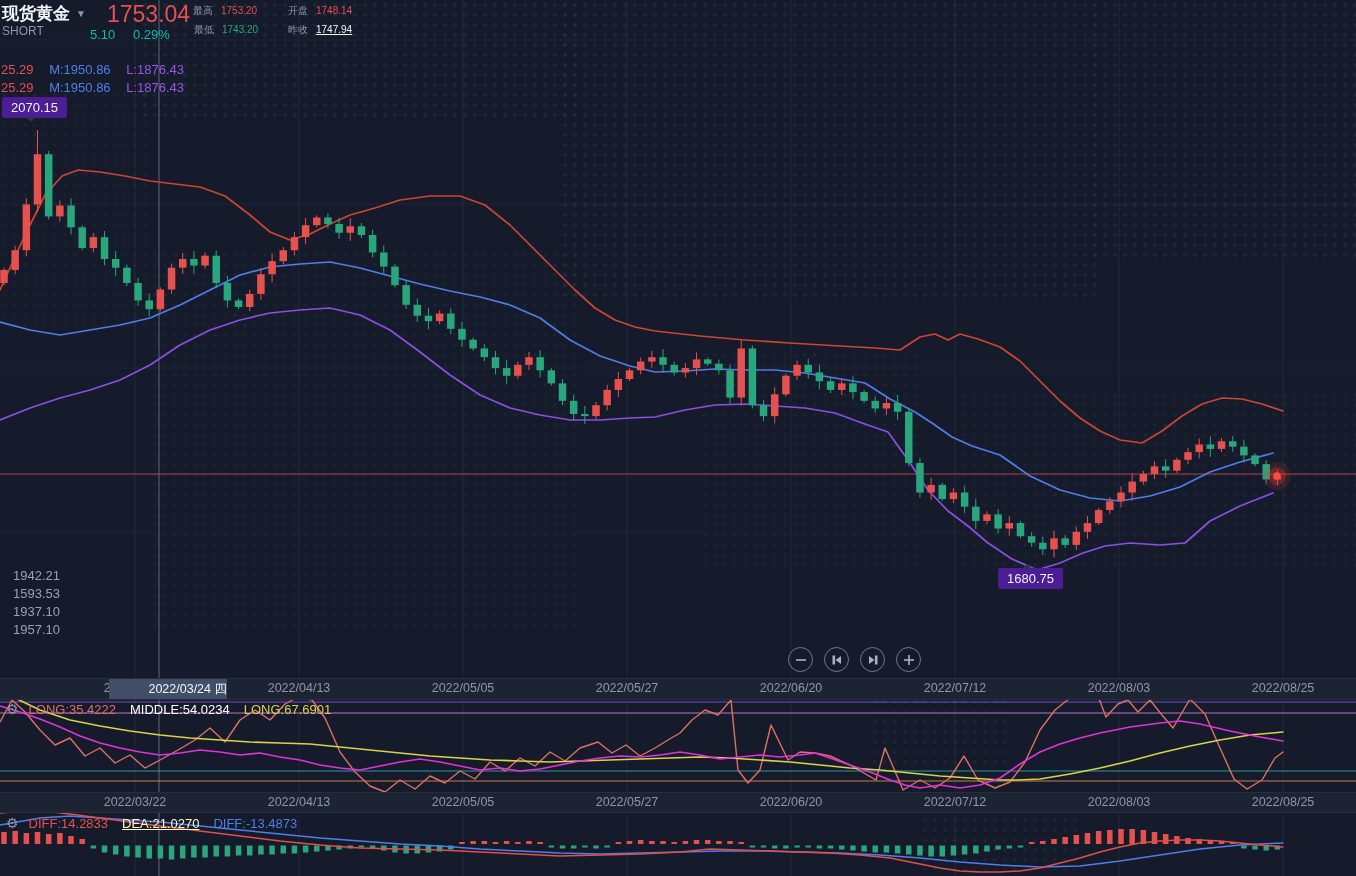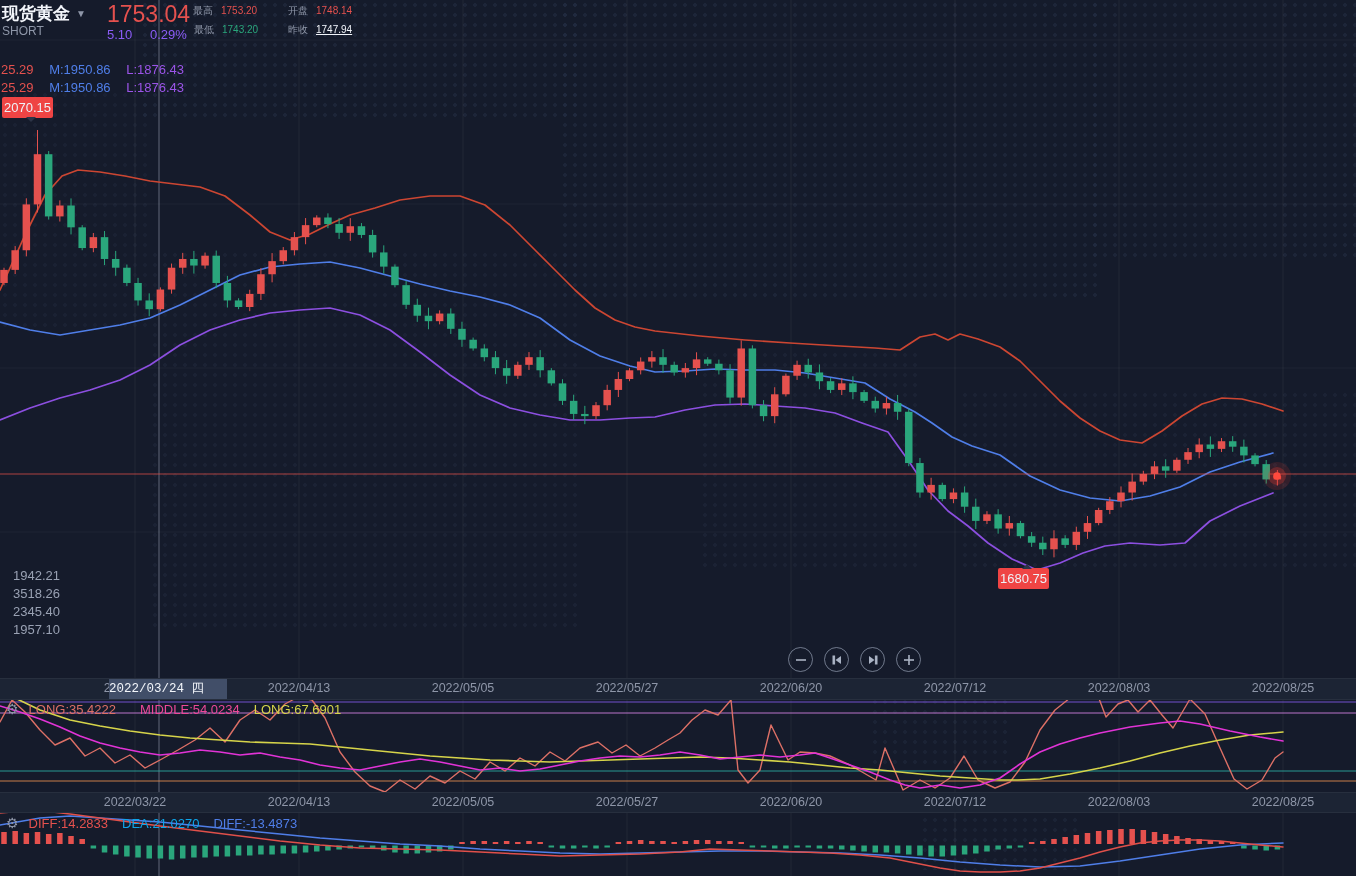--- a/index.html
+++ b/index.html
@@ -5,37 +5,37 @@
   html,body{margin:0;padding:0;background:#0e1422;}
   .app{position:relative;width:1356px;height:876px;background:#151b2b;overflow:hidden;
        font-family:"Liberation Sans","DejaVu Sans",sans-serif;color:#e8ecf4;}
   .dots{position:absolute;background-image:radial-gradient(circle,#232d42 1.7px,transparent 1.9px);
         background-size:10px 10px;opacity:.55;pointer-events:none;}
   #chart-svg{position:absolute;left:0;top:0;}
   .hdr-name{position:absolute;left:2px;top:2px;font-size:17px;font-weight:bold;color:#f2f5fa;}
   .hdr-caret{color:#8e96a8;font-size:10px;margin-left:6px;vertical-align:2px;}
   .hdr-code{position:absolute;left:2px;top:24px;font-size:12px;color:#8e96a8;}
   .hdr-price{position:absolute;left:107px;top:1px;font-size:23px;font-weight:normal;color:#e5514e;}
-  .hdr-chg{position:absolute;left:107px;top:27px;font-size:13px;color:#8b5cf6;}
+  .hdr-chg{position:absolute;left:90px;top:27px;font-size:13px;color:#14b8a6;}
   .hdr-chg span{margin-right:14px;}
   .stat{position:absolute;font-size:10px;}
   .stat .lb{color:#8e96a8;margin-right:8px;}
   .boll-row{position:absolute;left:1px;font-size:13px;white-space:nowrap;}
   .boll-row span{margin-right:12px;}
   .ohlc{position:absolute;left:13px;top:567px;font-size:13px;color:#99a1b3;line-height:18px;}
-  .tip{position:absolute;background:#ef4444;color:#eef1f7;font-size:13px;padding:3px 2px;
+  .tip{position:absolute;background:#4c1d95;color:#eef1f7;font-size:13px;padding:3px 9px;
        border-radius:2px;white-space:nowrap;text-align:center;}
   .tip:after{content:"";position:absolute;left:24px;border:5px solid transparent;}
   .tip.high:after{bottom:-9px;border-top-color:#2c3447;}
   .tip.low:after{top:-9px;border-bottom-color:#2c3447;}
   .strip{position:absolute;left:0;width:1356px;background:#1c2434;
          border-top:1px solid rgba(255,255,255,.05);border-bottom:1px solid rgba(255,255,255,.05);}
   .strip .dt{position:absolute;top:2px;transform:translateX(-50%);font-size:12.5px;color:#8e96a8;white-space:nowrap;}
   .hl-date{position:absolute;left:109px;top:679px;width:118px;height:20px;background:#414e68;
-           color:#f2f5fa;font-size:12.5px;text-align:left;line-height:20px;white-space:nowrap;font-family:Liberation Mono, monospace;}
+           color:#f2f5fa;font-size:12.5px;text-align:right;line-height:20px;white-space:nowrap;}
   .controls{position:absolute;left:788px;top:647px;display:flex;gap:11px;}
   .cbtn{width:23px;height:23px;border:1px solid rgba(160,170,190,.65);border-radius:50%;
         display:flex;align-items:center;justify-content:center;cursor:pointer;}
   .cbtn svg{stroke:#aab3c4;fill:#aab3c4;}
   .ind-row{position:absolute;font-size:13px;white-space:nowrap;display:flex;align-items:center;}
   .ind-row .gear{color:#8e96a8;font-size:14px;margin-right:10px;margin-left:4px;}
   .ind-row span.v{margin-right:14px;}
 </style>
 </head>
 <body>
@@ -479,22 +479,22 @@
     <span style="color:#9b54e8;">L:1876.43</span>
   </div>
   <div class="boll-row" style="top:80px;">
     <span style="color:#e5514e;">25.29</span>
     <span style="color:#4f7ee8;">M:1950.86</span>
     <span style="color:#9b54e8;">L:1876.43</span>
   </div>
 
   <div class="ohlc">
     <div>1942.21</div>
-    <div>3518.26</div>
-    <div>2345.40</div>
+    <div>1593.53</div>
+    <div>1937.10</div>
     <div>1957.10</div>
   </div>
 
   <div class="tip high" style="left:2px;top:97px;">2070.15</div>
   <div class="tip low" style="left:998px;top:568px;">1680.75</div>
 
   <div class="controls">
     <div class="cbtn">
       <svg width="12" height="12" viewBox="0 0 12 12">
           <line x1="1" y1="6" x2="11" y2="6" stroke-width="1.6"></line>
@@ -516,23 +516,23 @@
       <svg width="12" height="12" viewBox="0 0 12 12">
           <line x1="1" y1="6" x2="11" y2="6" stroke-width="1.6"></line>
           <line x1="6" y1="1" x2="6" y2="11" stroke-width="1.6"></line>
         </svg>
     </div>
   </div>
 
   <div class="ind-row" style="left:2px;top:701px;">
     <span class="gear">⚙</span>
     <span class="v" style="color:#dd7066;">LONG:35.4222</span>
-    <span class="v" style="color:#ec4899;margin-left:10px;">MIDDLE:54.0234</span>
+    <span class="v" style="color:#ffffff;">MIDDLE:54.0234</span>
     <span class="v" style="color:#d6d44a;">LONG:67.6901</span>
   </div>
   <div class="ind-row" style="left:2px;top:815px;">
     <span class="gear">⚙</span>
     <span class="v" style="color:#e5514e;">DIFF:14.2833</span>
-    <span class="v" style="color:#0ea5e9;">DEA:21.0270</span>
+    <span class="v" style="color:#fef9c3;text-decoration:underline;">DEA:21.0270</span>
     <span class="v" style="color:#4f7ee8;">DIFF:-13.4873</span>
   </div>
 
 </div>
 
 </body></html>

